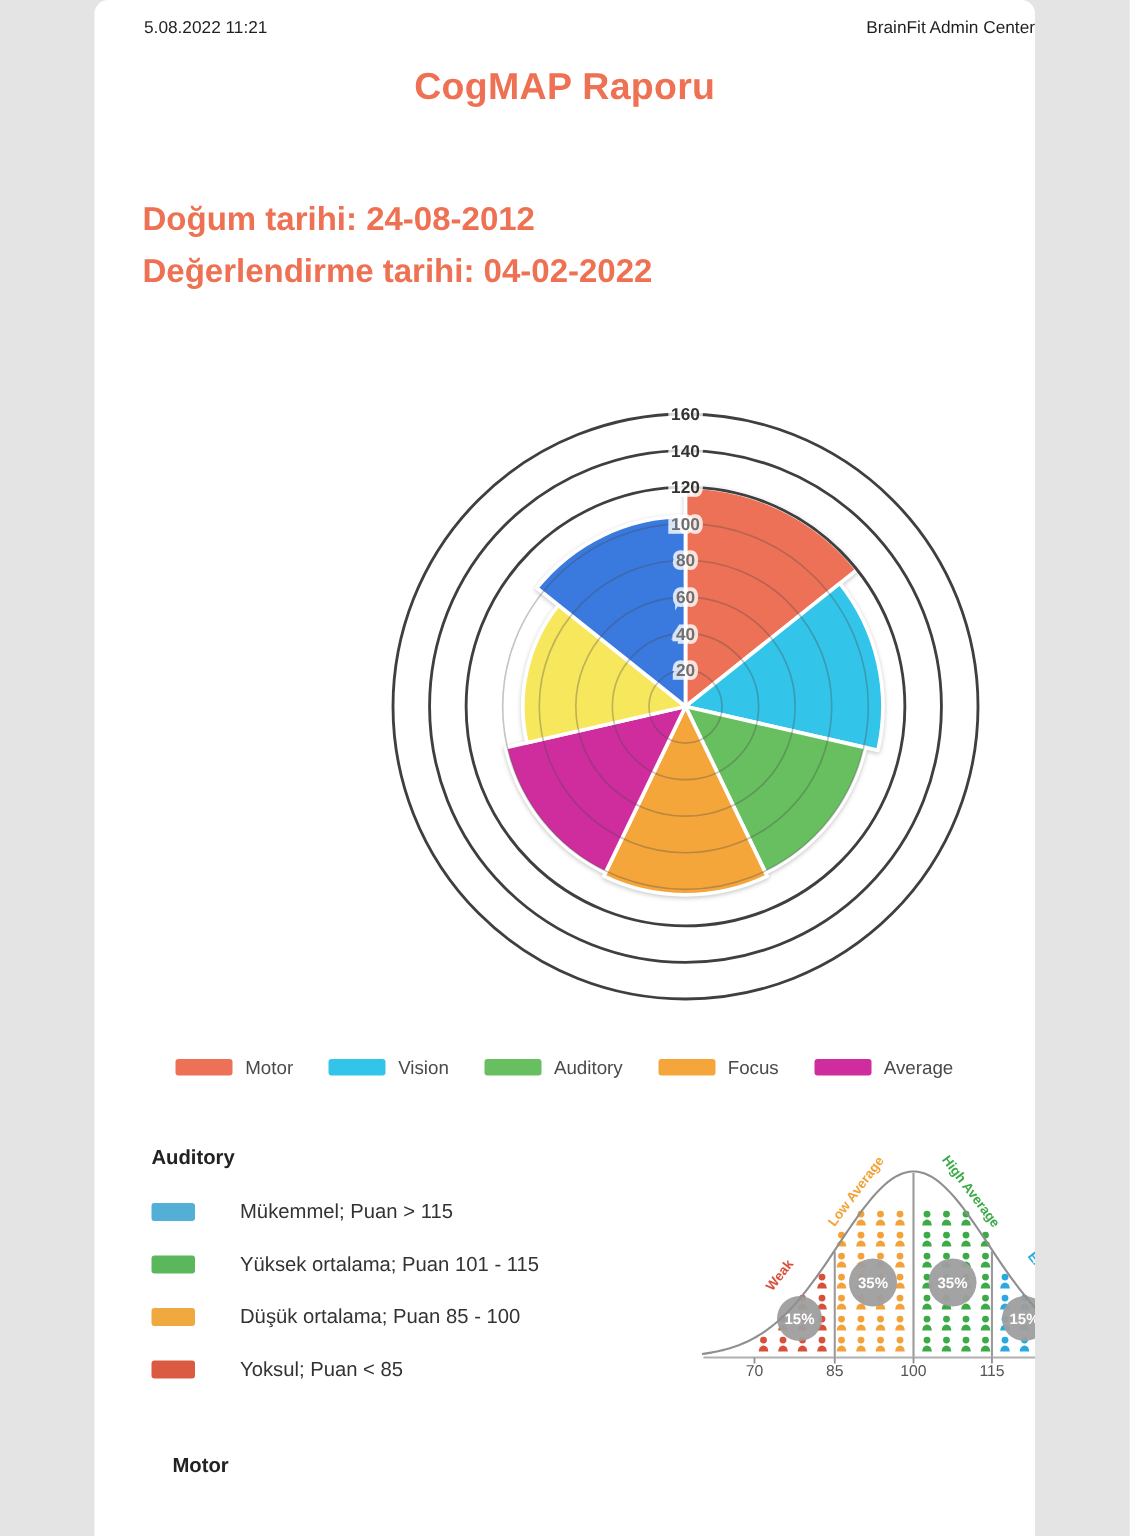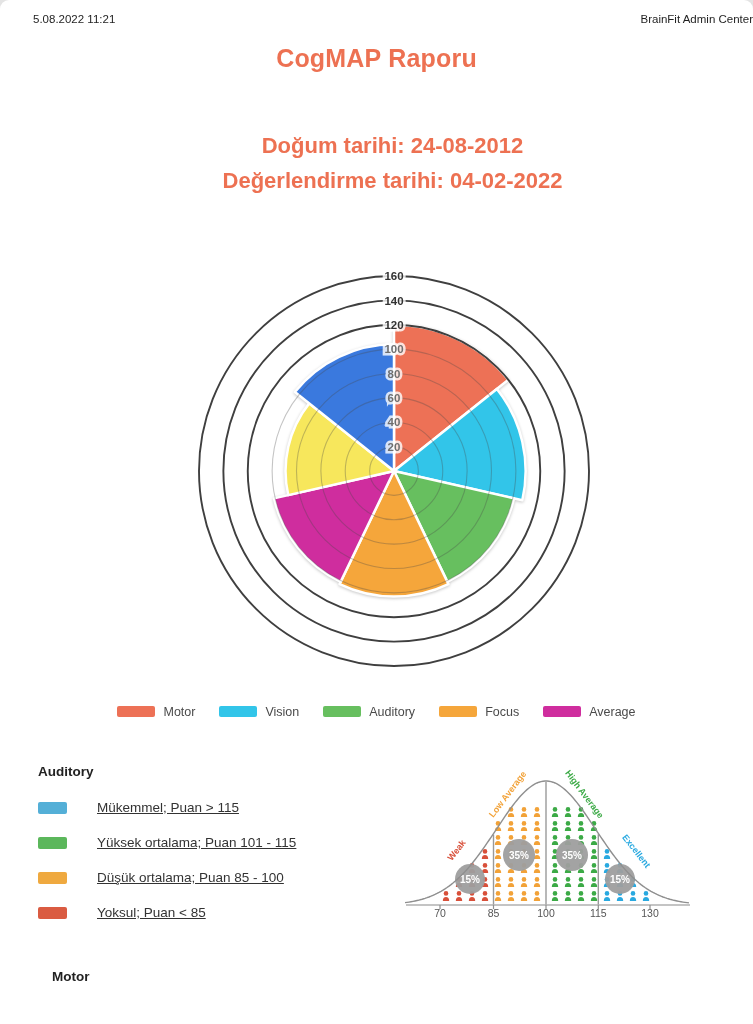--- a/index.html
+++ b/index.html
@@ -1,37 +1,37 @@
 <!DOCTYPE html>
 <html><head>
 <meta charset="utf-8">
 <style>
   html,body{margin:0;padding:0;background:#e4e4e4;font-family:"Liberation Sans",sans-serif;}
-  .page{position:relative;width:753px;height:1024px;margin:0 auto;background:#ffffff;
+  .page{position:relative;width:627px;height:1024px;margin:0 auto;background:#ffffff;
         border-radius:9px 9px 0 0;overflow:hidden;}
   .printed-at{position:absolute;left:33px;top:13px;font-size:11.5px;color:#1f1f1f;}
   .app-title{position:absolute;left:0;right:0;top:13px;text-align:right;font-size:11.5px;color:#1f1f1f;}
   .report-title{position:absolute;left:0;right:0;top:44px;text-align:center;
         font-size:25px;font-weight:700;color:#ed7152;letter-spacing:.2px;}
-  .info-block{position:absolute;left:0;right:0;top:128px;text-align:center;
+  .info-block{position:absolute;left:0;right:0;top:128px;
         font-size:22px;font-weight:600;color:#ed7152;margin-left:32px;}
   .info-block div{line-height:35px;}
   .polar-wrap{position:absolute;left:184px;top:266px;width:420px;height:412px;}
   .chart-legend{position:absolute;left:0;right:0;top:701px;display:flex;flex-direction:column;
         align-items:center;gap:3px;}
   .legend-row{display:flex;align-items:center;gap:24px;height:21px;}
   .legend-item{display:flex;align-items:center;gap:8px;}
   .legend-swatch{width:38px;height:11px;border-radius:2px;display:inline-block;}
   .legend-label{font-size:12.5px;color:#4a4a4a;}
   .efsaneler{position:absolute;left:38px;top:764px;}
   .efsaneler-heading{font-size:13.5px;font-weight:700;color:#222;}
   .efsaneler-list{margin-top:11px;}
   .efsaneler-item{display:flex;align-items:center;height:35px;}
   .efsaneler-swatch{width:29px;height:12px;border-radius:2px;flex:0 0 auto;}
-  .efsaneler-label{margin-left:30px;font-size:13.5px;color:#333;text-decoration:underline;}
+  .efsaneler-label{margin-left:30px;font-size:13.5px;color:#333;}
   .bell-wrap{position:absolute;left:400px;top:760px;width:295px;height:160px;}
   .section-heading{position:absolute;left:52px;top:969px;font-size:13.5px;font-weight:700;color:#222;}
 </style>
 </head>
 <body>
 
 <div class="page">
   <div class="printed-at">5.08.2022 11:21</div>
   <div class="app-title">BrainFit Admin Center</div>
   <div class="report-title">CogMAP Raporu</div>

